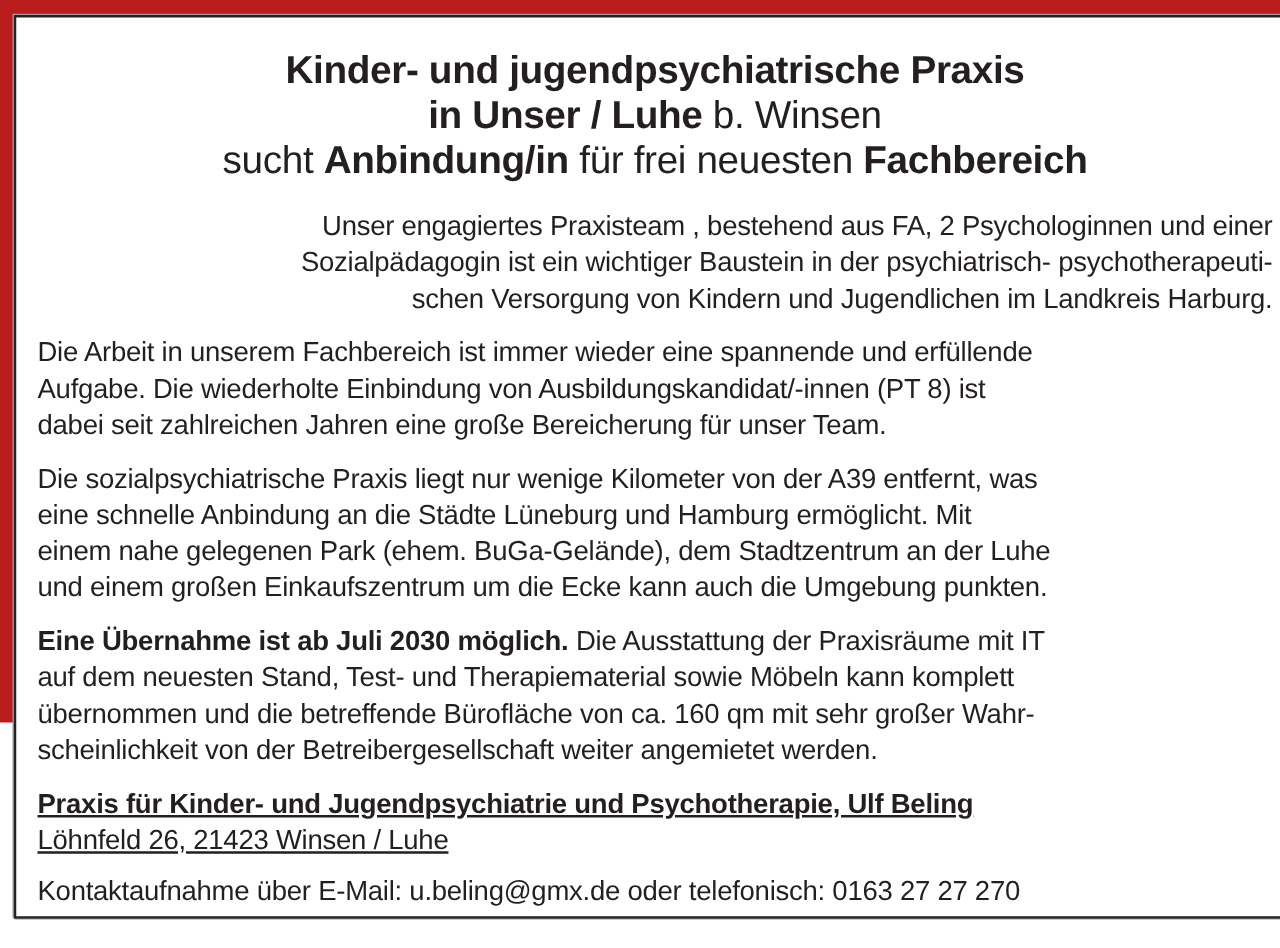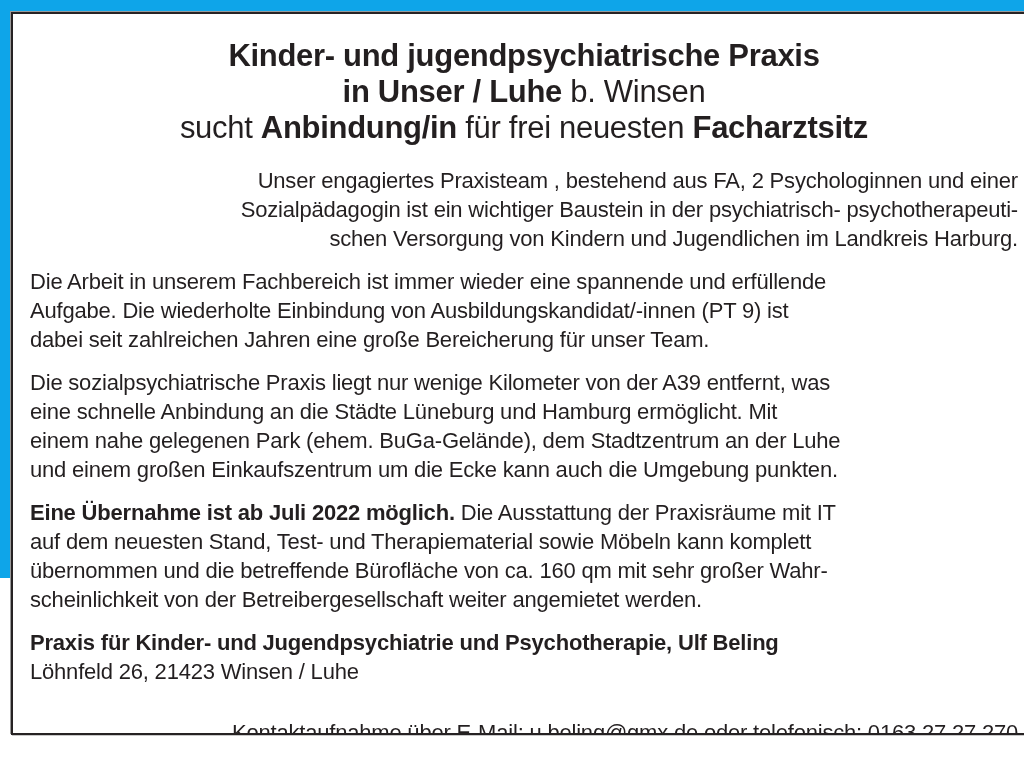--- a/index.html
+++ b/index.html
@@ -8,21 +8,21 @@
     background: #ffffff;
     width: 1024px;
     height: 758px;
     overflow: hidden;
     font-family: "Liberation Sans", "DejaVu Sans", sans-serif;
   }
   .page {
     position: relative;
     width: 1024px;
     height: 578px;
-    background: #0ea5e9;
+    background: #b91c1c;
   }
   .ad-box {
     position: absolute;
     left: 11px;
     top: 12px;
     width: 988px;
     height: 719px;
     border: 2px solid #262223;
     box-shadow: -1px -1px 0 #9a9a9a, 1px 1px 0 #c8c8c8;
     background: #ffffff;
@@ -45,50 +45,50 @@
     font-size: 22px;
     line-height: 29px;
     letter-spacing: -0.2px;
     color: #231f20;
   }
   .para {
     white-space: pre-line;
     margin: 14px 0 0 0;
   }
   .para.first { margin-top: 20px; text-align: right; }
-  .para.contact-block { margin-top: 14px; }
-  .para.kontakt { margin-top: 32px; text-align: right; }
+  .para.contact-block { margin-top: 14px; text-decoration: underline; }
+  .para.kontakt { margin-top: 12px; }
 </style>
 </head>
 <body>
 
 <div class="page">
   <div class="ad-box">
 
     <div class="title-block">
       <div class="title-line b">Kinder- und jugendpsychiatrische Praxis</div>
       <div class="title-line"><span class="b">in Unser / Luhe</span><span> b. Winsen</span></div>
-      <div class="title-line"><span>sucht </span><span class="b">Anbindung/in</span><span> für frei neuesten </span><span class="b">Facharztsitz</span></div>
+      <div class="title-line"><span>sucht </span><span class="b">Anbindung/in</span><span> für frei neuesten </span><span class="b">Fachbereich</span></div>
     </div>
 
     <div class="body-text">
       <p class="para first">Unser engagiertes Praxisteam , bestehend aus FA, 2 Psychologinnen und einer
 Sozialpädagogin ist ein wichtiger Baustein in der psychiatrisch- psychotherapeuti-
 schen Versorgung von Kindern und Jugendlichen im Landkreis Harburg.</p>
 
       <p class="para">Die Arbeit in unserem Fachbereich ist immer wieder eine spannende und erfüllende
-Aufgabe. Die wiederholte Einbindung von Ausbildungskandidat/-innen (PT 9) ist
+Aufgabe. Die wiederholte Einbindung von Ausbildungskandidat/-innen (PT 8) ist
 dabei seit zahlreichen Jahren eine große Bereicherung für unser Team.</p>
 
       <p class="para">Die sozialpsychiatrische Praxis liegt nur wenige Kilometer von der A39 entfernt, was
 eine schnelle Anbindung an die Städte Lüneburg und Hamburg ermöglicht. Mit
 einem nahe gelegenen Park (ehem. BuGa-Gelände), dem Stadtzentrum an der Luhe
 und einem großen Einkaufszentrum um die Ecke kann auch die Umgebung punkten.</p>
 
-      <p class="para"><span class="b">Eine Übernahme ist ab Juli 2022 möglich.</span><span> Die Ausstattung der Praxisräume mit IT
+      <p class="para"><span class="b">Eine Übernahme ist ab Juli 2030 möglich.</span><span> Die Ausstattung der Praxisräume mit IT
 auf dem neuesten Stand, Test- und Therapiematerial sowie Möbeln kann komplett
 übernommen und die betreffende Bürofläche von ca. 160 qm mit sehr großer Wahr-
 scheinlichkeit von der Betreibergesellschaft  weiter angemietet werden.</span></p>
 
       <p class="para contact-block"><span class="b">Praxis für Kinder- und Jugendpsychiatrie und Psychotherapie, Ulf Beling</span><span>
 Löhnfeld 26, 21423 Winsen / Luhe</span></p>
 
       <p class="para kontakt">Kontaktaufnahme über E-Mail: u.beling@gmx.de oder telefonisch: 0163 27 27 270</p>
     </div>
 

